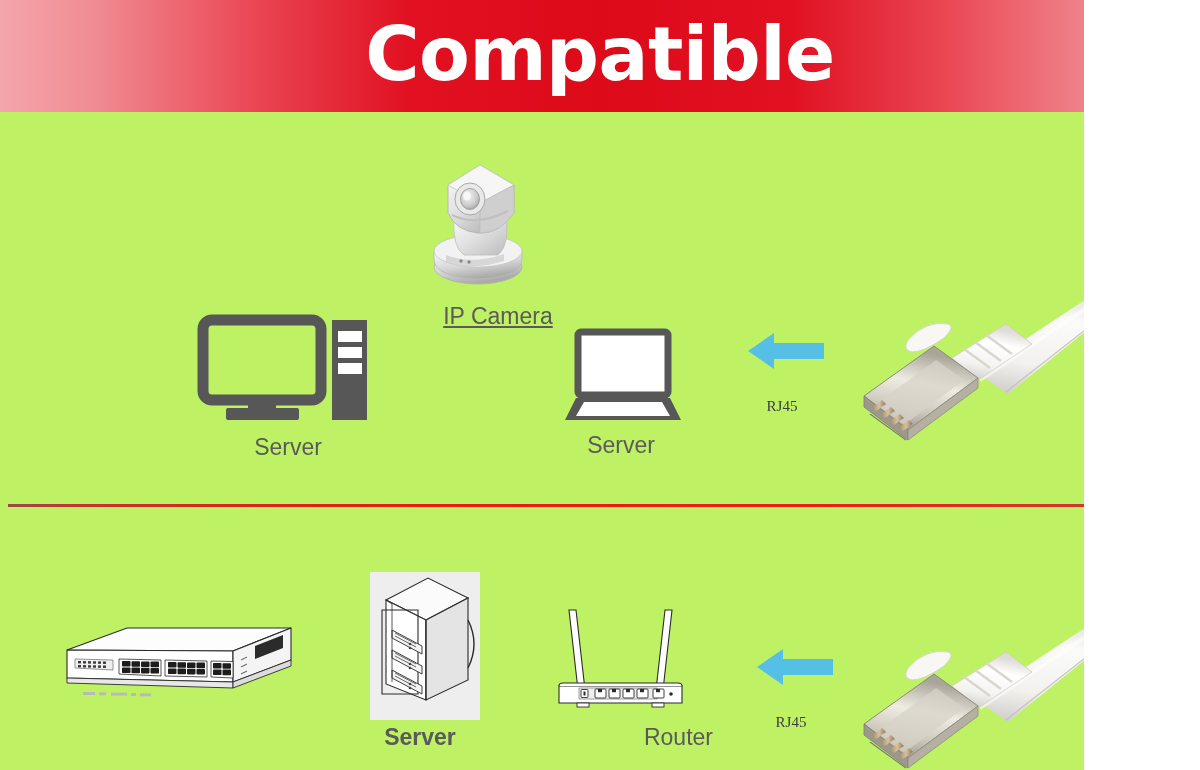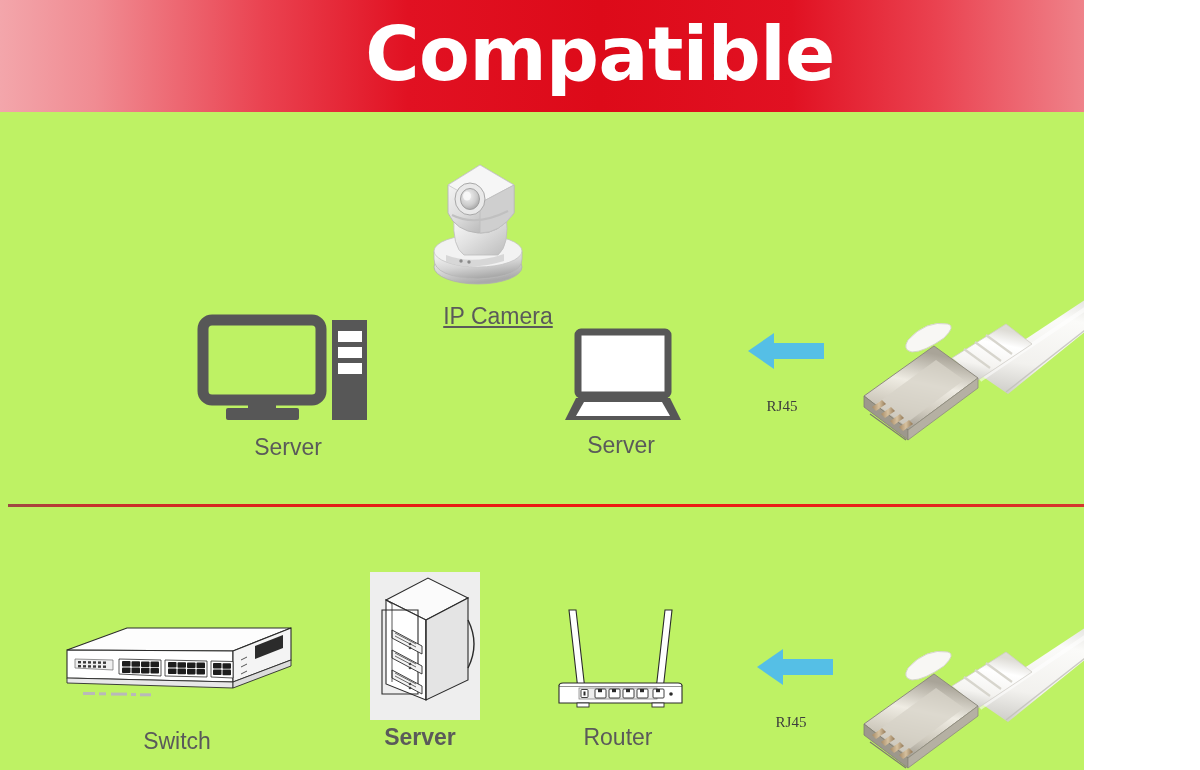--- a/index.html
+++ b/index.html
@@ -103,21 +103,21 @@
   #cable-top      { left: 856px; top: 268px; }
 
   
   #switch-item      { left: 55px;  top: 620px; }
   #switch-label     { left: -18px; top: 108px; width: 280px; }
 
   #server-item      { left: 370px; top: 572px; }
   #server-label     { left: -40px; top: 152px; width: 180px; font-weight: bold; }
 
   #router-item      { left: 553px; top: 582px; }
-  #router-label     { left: -30px; top: 142px; width: 190px; }
+  #router-label     { left: -30px; top: 142px; width: 190px; text-align: right; }
 
   #rj45-bot         { left: 757px; top: 646px; }
   #rj45-bot-label   { left: -26px; top: 68px; width: 120px; }
 
   #cable-bot        { left: 856px; top: 596px; }
 </style>
 </head>
 <body>
 
 <div id="page">
@@ -342,21 +342,20 @@
 
         <g fill="#b9b9b9">
           <rect x="28" y="72" width="12" height="3"></rect>
             <rect x="44" y="72.3" width="7" height="3"></rect>
           <rect x="56" y="72.6" width="16" height="3"></rect>
             <rect x="76" y="73" width="5" height="3"></rect>
           <rect x="85" y="73.3" width="11" height="3"></rect>
         </g>
       </svg>
     </div>
-    <div class="label label-lg" id="switch-label">Switch</div>
   </div>
 
   <div class="item" id="server-item">
     <div class="icon-wrap">
       <svg width="110" height="150" viewBox="0 0 110 150">
         <rect x="0" y="0" width="110" height="148" fill="#eeeeee"></rect>
 
         <path d="M16 28 L58 6 L98 26 L56 48 Z" fill="#fbfbfb" stroke="#2b2b2b" stroke-width="1.1"></path>
 
         <path d="M16 28 L56 48 L56 128 L16 112 Z" fill="#ffffff" stroke="#2b2b2b" stroke-width="1.1"></path>

